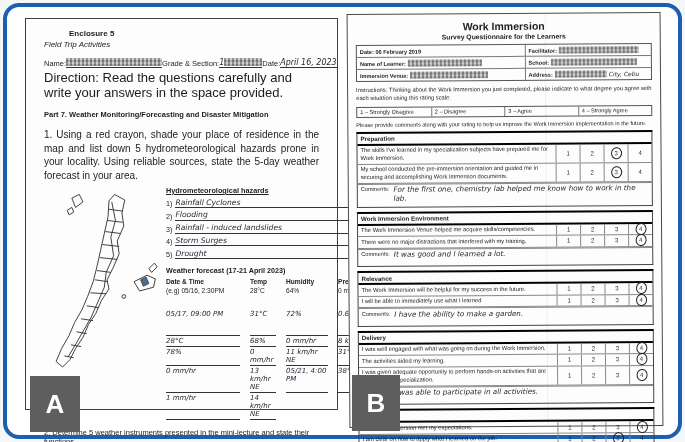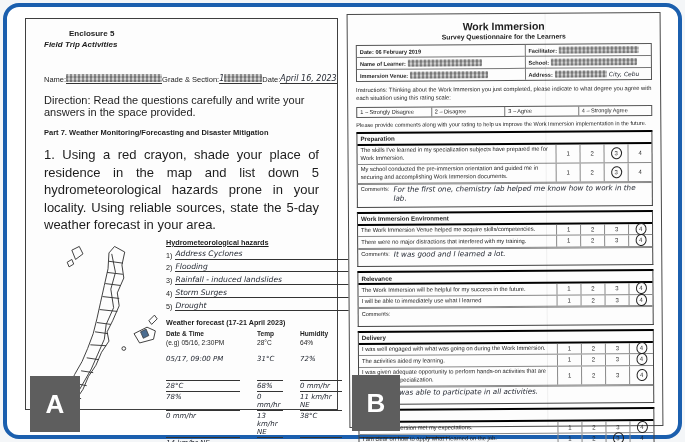--- a/index.html
+++ b/index.html
@@ -25,35 +25,35 @@
     display:inline-block;height:8px;border-radius:1px;vertical-align:-1px;
     background-image:
       repeating-linear-gradient(90deg, rgba(70,70,70,.55) 0 2px, rgba(170,170,170,.35) 2px 4px),
       repeating-linear-gradient(0deg, rgba(100,100,100,.5) 0 2px, rgba(205,205,205,.45) 2px 4px);
     filter:blur(.4px);
   }
   .ans{display:inline-block;border-bottom:1px solid #333;}
   
   .pageA{left:25px;top:18px;width:313px;height:392px;border:1.5px solid #3f3f3f;padding:10px 18px;}
   .pageA .enc{font-size:8px;font-weight:bold;padding-left:25px;}
-  .pageA .sub{font-size:8px;font-weight:bold;font-style:italic;margin-top:2px;}
-  .rowline{font-size:7.5px;margin-top:25px;display:flex;align-items:flex-end;gap:0;white-space:nowrap;}
+  .pageA .sub{font-size:8px;font-weight:normal;font-style:italic;margin-top:2px;}
+  .rowline{font-size:7.5px;margin-top:9px;display:flex;align-items:flex-end;gap:0;white-space:nowrap;}
   .rowline .hw{font-size:8px;}
-  .direction{font-size:11px;margin-top:10px;}
+  .direction{font-size:13px;margin-top:2px;}
   .part1{font-size:7.5px;font-weight:bold;margin-top:10px;}
-  .q1{font-size:13px;margin-top:9px;text-align:justify;line-height:1.35;}
+  .q1{font-size:10px;margin-top:9px;text-align:justify;line-height:1.35;}
   .cols{display:flex;margin-top:4px;}
   .mapbox{width:118px;flex:none;}
   .rightcol{flex:1;padding-left:4px;}
   .hz-head{font-size:7.3px;font-weight:bold;text-decoration:underline;}
   .hz-item{font-size:7.2px;display:flex;align-items:flex-end;gap:3px;margin-top:3.5px;}
   .hz-item .num{flex:none;}
   .hz-item .ans{flex:1;font-size:7.6px;line-height:1.1;}
   .fc-head{font-size:7.2px;font-weight:bold;margin-top:7px;}
-  .fc-grid{display:grid;grid-template-columns:74px 26px 42px 50px 1fr;font-size:6.6px;margin-top:2px;column-gap:17px;}
+  .fc-grid{display:grid;grid-template-columns:74px 26px 42px 50px 1fr;font-size:6.6px;margin-top:2px;column-gap:10px;}
   .fc-grid .h{font-weight:bold;}
   .fc-grid .c{padding:1px 0;}
   .fc-grid .hwc{font-size:7px;border-bottom:1px solid #333;}
   .q2{font-size:7.5px;margin-top:8px;}
   svg .ln{fill:none;stroke:#333;stroke-width:1;}
   
   .pageB{left:348px;top:13px;width:314px;height:414px;border:1.2px solid #4a4a4a;padding:6px 8px;transform:rotate(-0.4deg);}
   .pageB::after{content:'';position:absolute;top:0;bottom:0;left:63%;width:1px;background:rgba(0,0,0,0.06);}
   .b-title{text-align:center;font-size:10.5px;font-weight:bold;}
   .b-sub{text-align:center;font-size:6.8px;font-weight:bold;margin-top:1px;}
@@ -133,21 +133,21 @@
         <path d="M104,98 l6,-3 l3,7 l-6,3 z" fill="#4a6c8f" stroke="#333" stroke-width="0.8"></path>
         <path class="ln" d="M113,86 l6,-6 l3,4 l-6,6 z"></path>
         <circle class="ln" cx="86" cy="116" r="2"></circle>
       </svg>
     </div>
 
     <div class="rightcol">
       <div class="hz-head">Hydrometeorological hazards</div>
       <div class="hz-item">
           <span class="num">1)</span>
-          <span class="ans hw">Address Cyclones</span>
+          <span class="ans hw">Rainfall Cyclones</span>
         </div>
       <div class="hz-item">
           <span class="num">2)</span>
           <span class="ans hw">Flooding</span>
         </div>
       <div class="hz-item">
           <span class="num">3)</span>
           <span class="ans hw">Rainfall - induced landslides</span>
         </div>
       <div class="hz-item">
@@ -187,20 +187,21 @@
         <div class="c hwc hw">31°C</div>
         <div class="c hwc hw">78%</div>
         <div class="c hwc hw">0 mm/hr</div>
         <div class="c hwc hw">11 km/hr NE</div>
 
         <div class="c hwc hw">31°C</div>
         <div class="c hwc hw">64%</div>
         <div class="c hwc hw">0 mm/hr</div>
         <div class="c hwc hw">13 km/hr NE</div>
 
+        <div class="c hwc hw">05/21, 4:00 PM</div>
         <div class="c hwc hw">38°C</div>
         <div class="c hwc hw">25%</div>
         <div class="c hwc hw">1 mm/hr</div>
         <div class="c hwc hw">14 km/hr NE</div>
       </div>
     </div>
   </div>
 
   <div class="q2">2. Determine 5 weather instruments presented in the mini-lecture and state their functions.</div>
 
@@ -304,20 +305,21 @@
     </div>
     <div class="qrow">
       <div class="qtext">I will be able to immediately use what I learned</div>
       <div class="rc">1</div>
       <div class="rc">2</div>
       <div class="rc">3</div>
       <div class="rc circled">4</div>
     </div>
     <div class="crow" style="border-top:1px solid #888;">
       <span class="clabel">Comments:</span>
+      <span class="hw">I have the ability to make a garden.</span>
     </div>
   </div>
 
   <div class="section">
     <div class="sec-h">Delivery</div>
     <div class="qrow">
       <div class="qtext">I was well engaged with what was going on during the Work Immersion.</div>
       <div class="rc">1</div>
       <div class="rc">2</div>
       <div class="rc">3</div>

